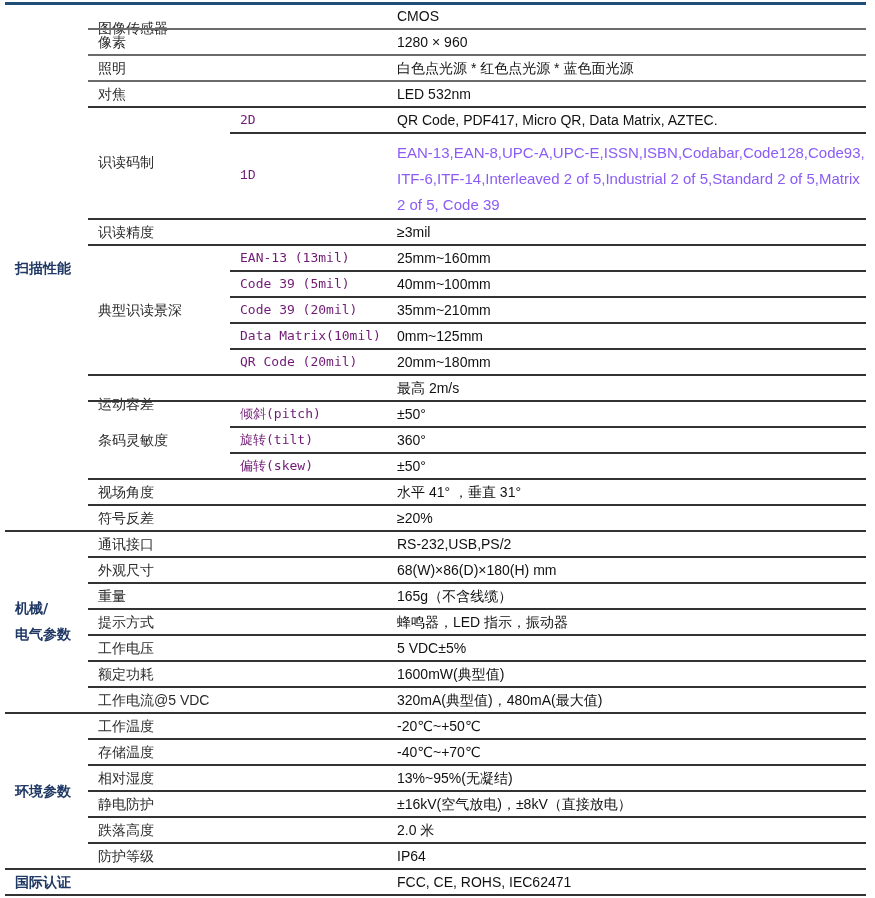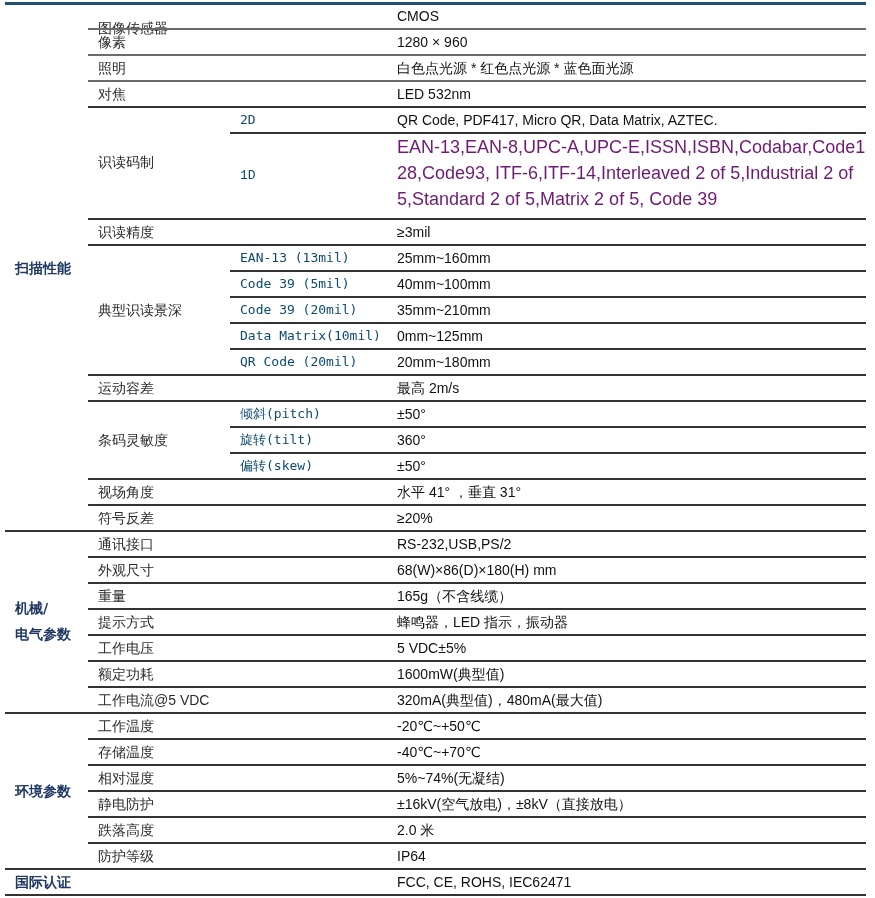--- a/index.html
+++ b/index.html
@@ -7,23 +7,23 @@
          font-family: "Liberation Sans", "DejaVu Sans", sans-serif; color: #1a1a1a; }
   .spec { position: absolute; left: 5px; top: 3px; width: 861px; }
   .top-border { position: absolute; left: 5px; top: 2px; width: 861px; height: 3px; background: #1f4e79; }
   .row { position: absolute; left: 0; width: 861px; }
   .hline { position: absolute; height: 1.5px; background: #333; }
   .hline.grey { background: #6b6b6b; }
   .cell { position: absolute; font-size: 14px; line-height: 26px; white-space: nowrap; }
   .cat { position: absolute; left: 10px; font-weight: bold; color: #1f3864; font-size: 14px;
          font-family: "DejaVu Sans", sans-serif; line-height: 26px; }
   .label { left: 93px; color: #2b2b2b; }
-  .sub { left: 235px; color: #0c4a6e; font-family: "DejaVu Sans Mono", "Liberation Mono", monospace; font-size: 13px; }
+  .sub { left: 235px; color: #701a75; font-family: "DejaVu Sans Mono", "Liberation Mono", monospace; font-size: 13px; }
   .val { left: 392px; color: #111; text-align: right; }
-  .val-multi { position: absolute; left: 392px; width: 470px; font-size: 18px; line-height: 26px; white-space: normal; color:#701a75; word-break: break-all; }
+  .val-multi { position: absolute; left: 392px; width: 470px; font-size: 15px; line-height: 26px; white-space: normal; color:#8b5cf6; word-break: break-all; margin-top: 6px; }
 </style>
 </head>
 <body>
 
 <div class="top-border"></div>
 
 <div class="spec">
 
   <div class="cat" style="top:252px;">扫描性能</div>
 
@@ -76,21 +76,21 @@
   <span class="cell val" style="top:294px;">35mm~210mm</span>
   <div class="hline" style="top:319px; left:225px; width:636px;"></div>
   <span class="cell sub" style="top:320px;">Data Matrix(10mil)</span>
   <span class="cell val" style="top:320px;">0mm~125mm</span>
   <div class="hline" style="top:345px; left:225px; width:636px;"></div>
   <span class="cell sub" style="top:346px;">QR Code  (20mil)</span>
   <span class="cell val" style="top:346px;">20mm~180mm</span>
   <div class="hline" style="top:371px; left:83px; width:778px;"></div>
 
   <div class="row" style="top:372px;">
-    <span class="cell label" style="top:0">运动容差</span>
+    <span class="cell label" style="top:16px">运动容差</span>
     <span class="cell val" style="top:0">最高 2m/s</span>
   </div>
   <div class="hline" style="top:397px; left:83px; width:778px;"></div>
 
   <span class="cell label" style="top:424px;">条码灵敏度</span>
   <span class="cell sub" style="top:398px;">倾斜(pitch)</span>
   <span class="cell val" style="top:398px;">±50°</span>
   <div class="hline" style="top:423px; left:225px; width:636px;"></div>
   <span class="cell sub" style="top:424px;">旋转(tilt)</span>
   <span class="cell val" style="top:424px;">360°</span>
@@ -157,21 +157,21 @@
     <span class="cell val" style="top:0">-20℃~+50℃</span>
   </div>
   <div class="hline" style="top:735px; left:83px; width:778px;"></div>
   <div class="row" style="top:736px;">
     <span class="cell label" style="top:0">存储温度</span>
     <span class="cell val" style="top:0">-40℃~+70℃</span>
   </div>
   <div class="hline" style="top:761px; left:83px; width:778px;"></div>
   <div class="row" style="top:762px;">
     <span class="cell label" style="top:0">相对湿度</span>
-    <span class="cell val" style="top:0">5%~74%(无凝结)</span>
+    <span class="cell val" style="top:0">13%~95%(无凝结)</span>
   </div>
   <div class="hline" style="top:787px; left:83px; width:778px;"></div>
   <div class="row" style="top:788px;">
     <span class="cell label" style="top:0">静电防护</span>
     <span class="cell val" style="top:0">±16kV(空气放电)，±8kV（直接放电）</span>
   </div>
   <div class="hline" style="top:813px; left:83px; width:778px;"></div>
   <div class="row" style="top:814px;">
     <span class="cell label" style="top:0">跌落高度</span>
     <span class="cell val" style="top:0">2.0 米</span>

